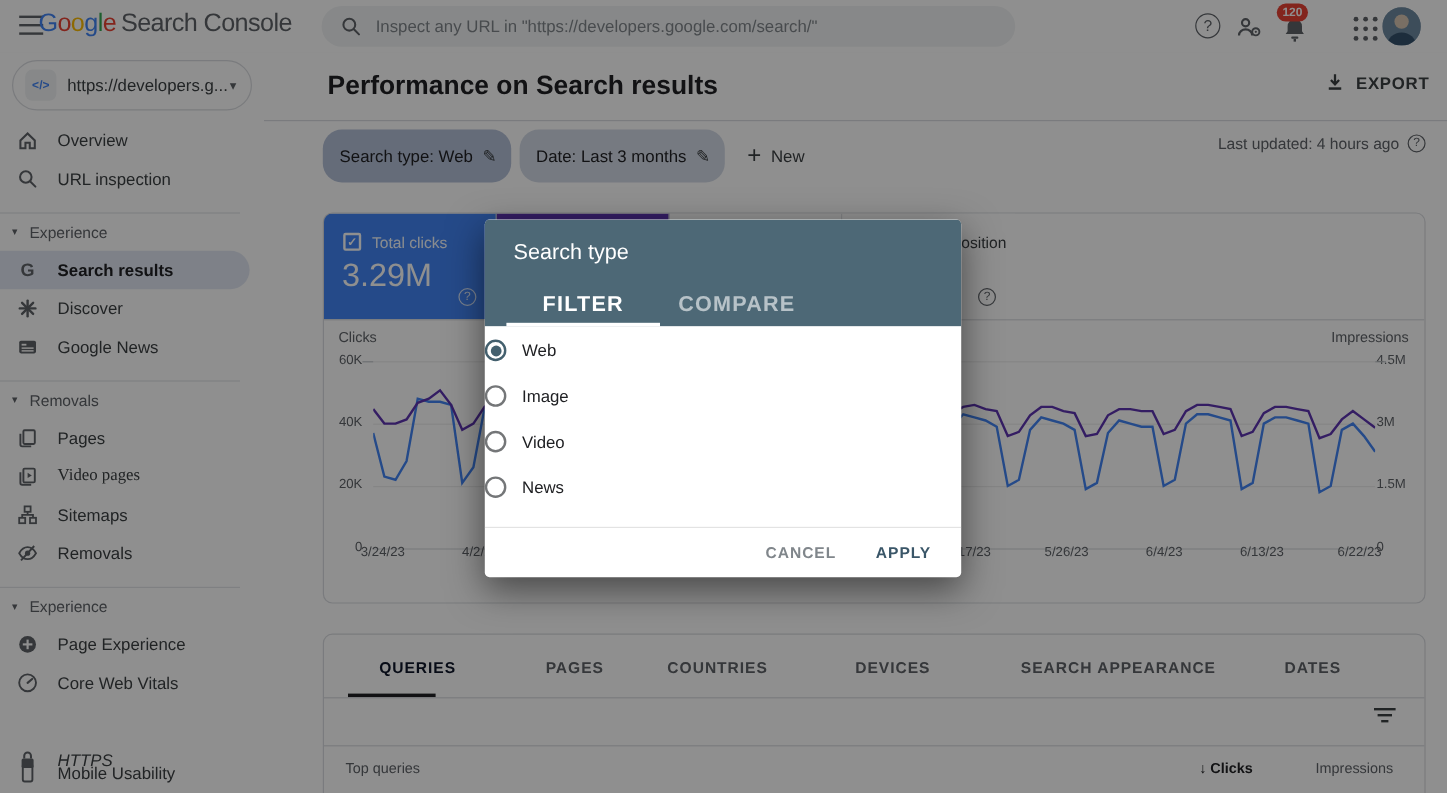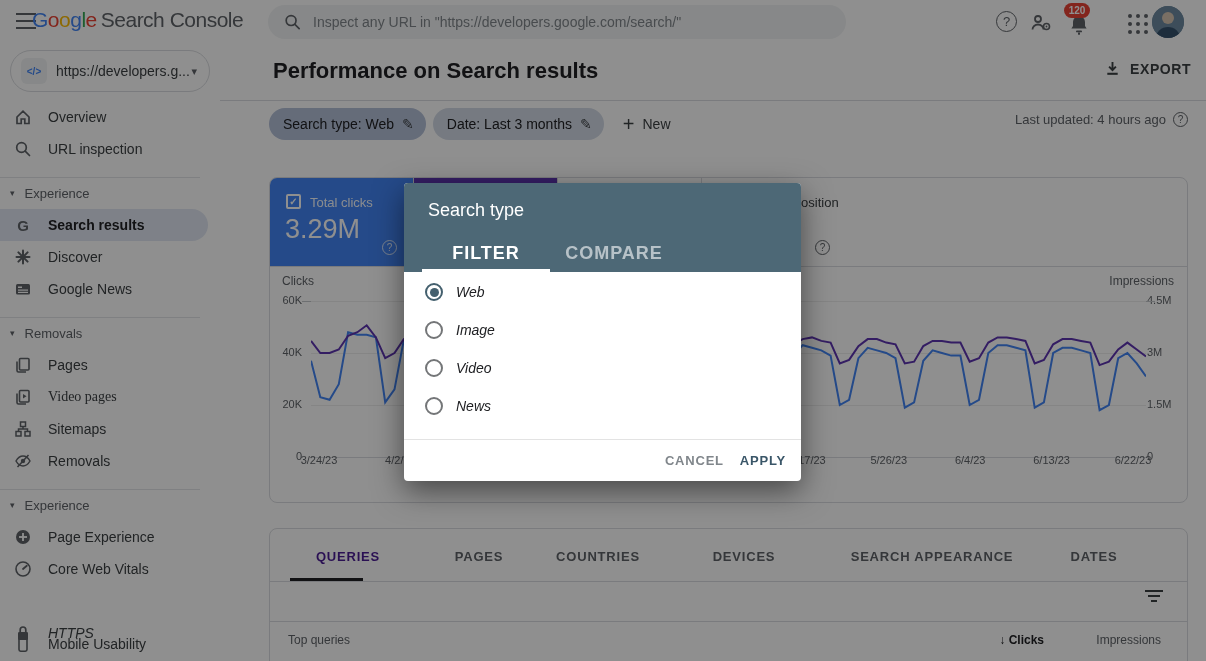--- a/index.html
+++ b/index.html
@@ -27,21 +27,21 @@
   .property { position:absolute; left:10px; top:50px; width:200px; height:42px; border:1px solid #dadce0; border-radius:21px; background:#fff; display:flex; align-items:center; padding:0 12px 0 10px; cursor:pointer; z-index:5; }
   .prop-ic { width:26px; height:26px; background:#f1f3f4; border-radius:6px; display:flex; align-items:center; justify-content:center; font-size:10px; font-weight:bold; color:#4285f4; }
   .prop-label { font-size:14px; color:#3c4043; margin-left:9px; flex:1; white-space:nowrap; overflow:hidden; }
   .prop-caret { color:#5f6368; font-size:11px; }
   .page-title { position:absolute; left:273px; top:58px; font-size:22px; color:#202124; z-index:5; }
   .export { position:absolute; left:1104px; top:60px; display:flex; align-items:center; gap:9px; color:#3c4043; font-size:14px; font-weight:bold; letter-spacing:0.6px; cursor:pointer; z-index:5; }
   .hdr-divider { position:absolute; left:220px; right:0; top:100px; height:1px; background:#dadce0; z-index:5; }
 
   
   .chips { position:absolute; left:269px; top:108px; display:flex; align-items:center; gap:7px; z-index:5; }
-  .chip { height:32px; border-radius:16px; display:flex; align-items:center; padding:0 12px 0 14px; font-size:14px; color:#202124; cursor:pointer; }
+  .chip { height:44px; border-radius:16px; display:flex; align-items:center; padding:0 12px 0 14px; font-size:14px; color:#202124; cursor:pointer; }
   .chip .pencil { margin-left:8px; font-size:14px; color:#3c4043; }
   .chip1 { background:#b4c0d8; }
   .chip2 { background:#d3dae6; }
   .newbtn { display:flex; align-items:center; gap:8px; margin-left:12px; color:#3c4043; font-size:14px; cursor:pointer; }
   .newbtn .plus { font-size:20px; font-weight:400; color:#3c4043; }
   .lastupd { position:absolute; right:18px; top:112px; display:flex; align-items:center; gap:7px; font-size:13px; color:#5f6368; z-index:5; }
   .q-mini { width:15px; height:15px; border:1.4px solid #5f6368; border-radius:50%; font-size:10px; color:#5f6368; display:flex; align-items:center; justify-content:center; cursor:pointer; }
 
   
   .sidebar { position:absolute; left:0; top:44px; width:210px; bottom:0; background:#fff; z-index:4; }
@@ -75,44 +75,44 @@
   .ytr { position:absolute; left:877px; width:40px; font-size:11px; color:#5f6368; }
   .gline { position:absolute; left:41px; width:835px; height:1px; background:#ededee; }
   .gline.axis { background:#dadce0; }
   .tickdash { position:absolute; width:9px; height:1px; background:#c2c6ca; }
   #chart-svg { position:absolute; left:41px; top:123px; width:835px; height:156px; }
   .xlabel { position:absolute; top:276px; transform:translateX(-50%); font-size:11px; color:#5f6368; white-space:nowrap; }
 
   
   .bpanel { position:absolute; left:269px; top:528px; width:919px; height:140px; background:#fff; border:1px solid #dadce0; border-radius:8px 8px 0 0; z-index:3; }
   .btab { position:absolute; top:20px; transform:translateX(-50%); font-size:13px; letter-spacing:0.8px; color:#5f6368; font-weight:bold; white-space:nowrap; cursor:pointer; }
-  .btab.active { color:#4c1d95; }
+  .btab.active { color:#0f172a; }
   .btab-underline { position:absolute; left:20px; top:49px; width:73px; height:3px; background:#202124; }
   .brow-div1 { position:absolute; left:0; right:0; top:52px; height:1px; background:#dadce0; }
   .brow-div2 { position:absolute; left:0; right:0; top:92px; height:1px; background:#dadce0; }
   .filter-ic { position:absolute; left:874px; top:61px; width:20px; height:16px; cursor:pointer; }
   .filter-ic i { display:block; height:2px; background:#3c4043; margin:0 auto 3px; }
   .th { position:absolute; top:104px; font-size:12px; color:#5f6368; white-space:nowrap; }
   .th.sorted { color:#202124; font-weight:bold; cursor:pointer; }
 
   
   .scrim { position:absolute; left:0; top:0; width:1206px; height:661px; background:rgba(0,0,0,0.44); z-index:40; }
   .modal { position:absolute; left:404px; top:183px; width:397px; height:298px; background:#fff; border-radius:4px; box-shadow:0 10px 30px rgba(0,0,0,0.5); z-index:60; overflow:hidden; }
   .m-header { position:absolute; left:0; top:0; right:0; height:89px; background:#4d6876; }
   .m-title { position:absolute; left:24px; top:17px; font-size:18px; color:#fff; font-weight:500; }
   .m-tabs { position:absolute; left:18px; bottom:0; display:flex; }
   .m-tab { width:128px; height:36px; line-height:34px; text-align:center; font-size:18px; font-weight:bold; letter-spacing:1px; color:rgba(255,255,255,0.6); cursor:pointer; }
   .m-tab.active { color:#fff; border-bottom:3px solid #fff; }
   .m-body { position:absolute; left:0; top:89px; right:0; padding-top:1px; background:#fff; }
-  .opt-row { height:38px; display:flex; align-items:center; padding-left:21px; cursor:pointer;font-style:italic; }
+  .opt-row { height:38px; display:flex; align-items:center; cursor:pointer; }
   .radio { width:18px; height:18px; border:2px solid #747678; border-radius:50%; display:flex; align-items:center; justify-content:center; }
   .radio.sel { border-color:#44606e; }
   .radio .dot { width:9px; height:9px; border-radius:50%; background:#44606e; }
   .opt-label { margin-left:13px; font-size:14px; color:#202124; }
-  .m-footer { position:absolute; left:0; right:0; bottom:0; height:42px; border-top:1px solid #e3e3e3; display:flex; align-items:center; justify-content:flex-end; gap:16px; padding-right:15px; }
+  .m-footer { position:absolute; left:0; right:0; bottom:0; height:42px; border-top:1px solid #e3e3e3; display:flex; align-items:center; justify-content:flex-end; gap:33px; padding-right:25px; }
   .m-btn { font-size:13px; font-weight:bold; letter-spacing:0.8px; cursor:pointer; }
   .m-btn.cancel { color:#80868b; }
   .m-btn.apply { color:#3a5668; }
 </style>
 </head>
 <body>
 
 <div class="app">
 
   <header class="topbar">

